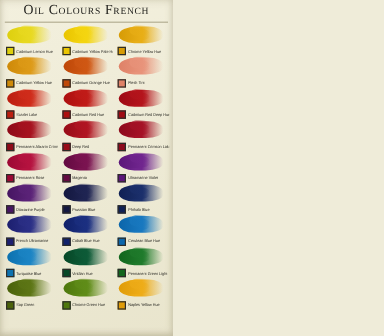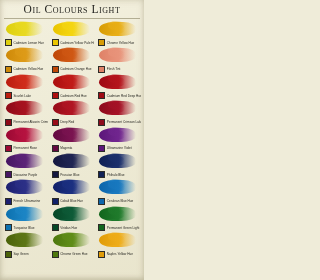--- a/index.html
+++ b/index.html
@@ -82,21 +82,21 @@
     letter-spacing:.02px;
     transform:scale(1,1.08);
     transform-origin:left center;
   }
 </style>
 </head>
 <body>
 
 <div id="sheet">
 
-  <div id="title">Oil Colours Light</div>
+  <div id="title">Oil Colours French</div>
   <div id="rule"></div>
 
   <div id="grid">
       <div class="cell">
         <div class="stroke">
           <div class="b" style="background: linear-gradient(90deg, rgb(222, 208, 15) 0%, rgb(232, 217, 32) 38%, rgb(232, 217, 32) 52%, rgba(0, 0, 0, 0) 100%);"></div>
           <div class="b2" style="background: linear-gradient(90deg, rgb(222, 208, 15) 0%, rgb(232, 217, 32) 70%, rgba(0, 0, 0, 0) 100%);"></div>
           <div class="b3" style="background: linear-gradient(90deg, rgb(232, 217, 32) 0%, rgba(0, 0, 0, 0) 100%);"></div>
         </div>
         <div class="lbl">

